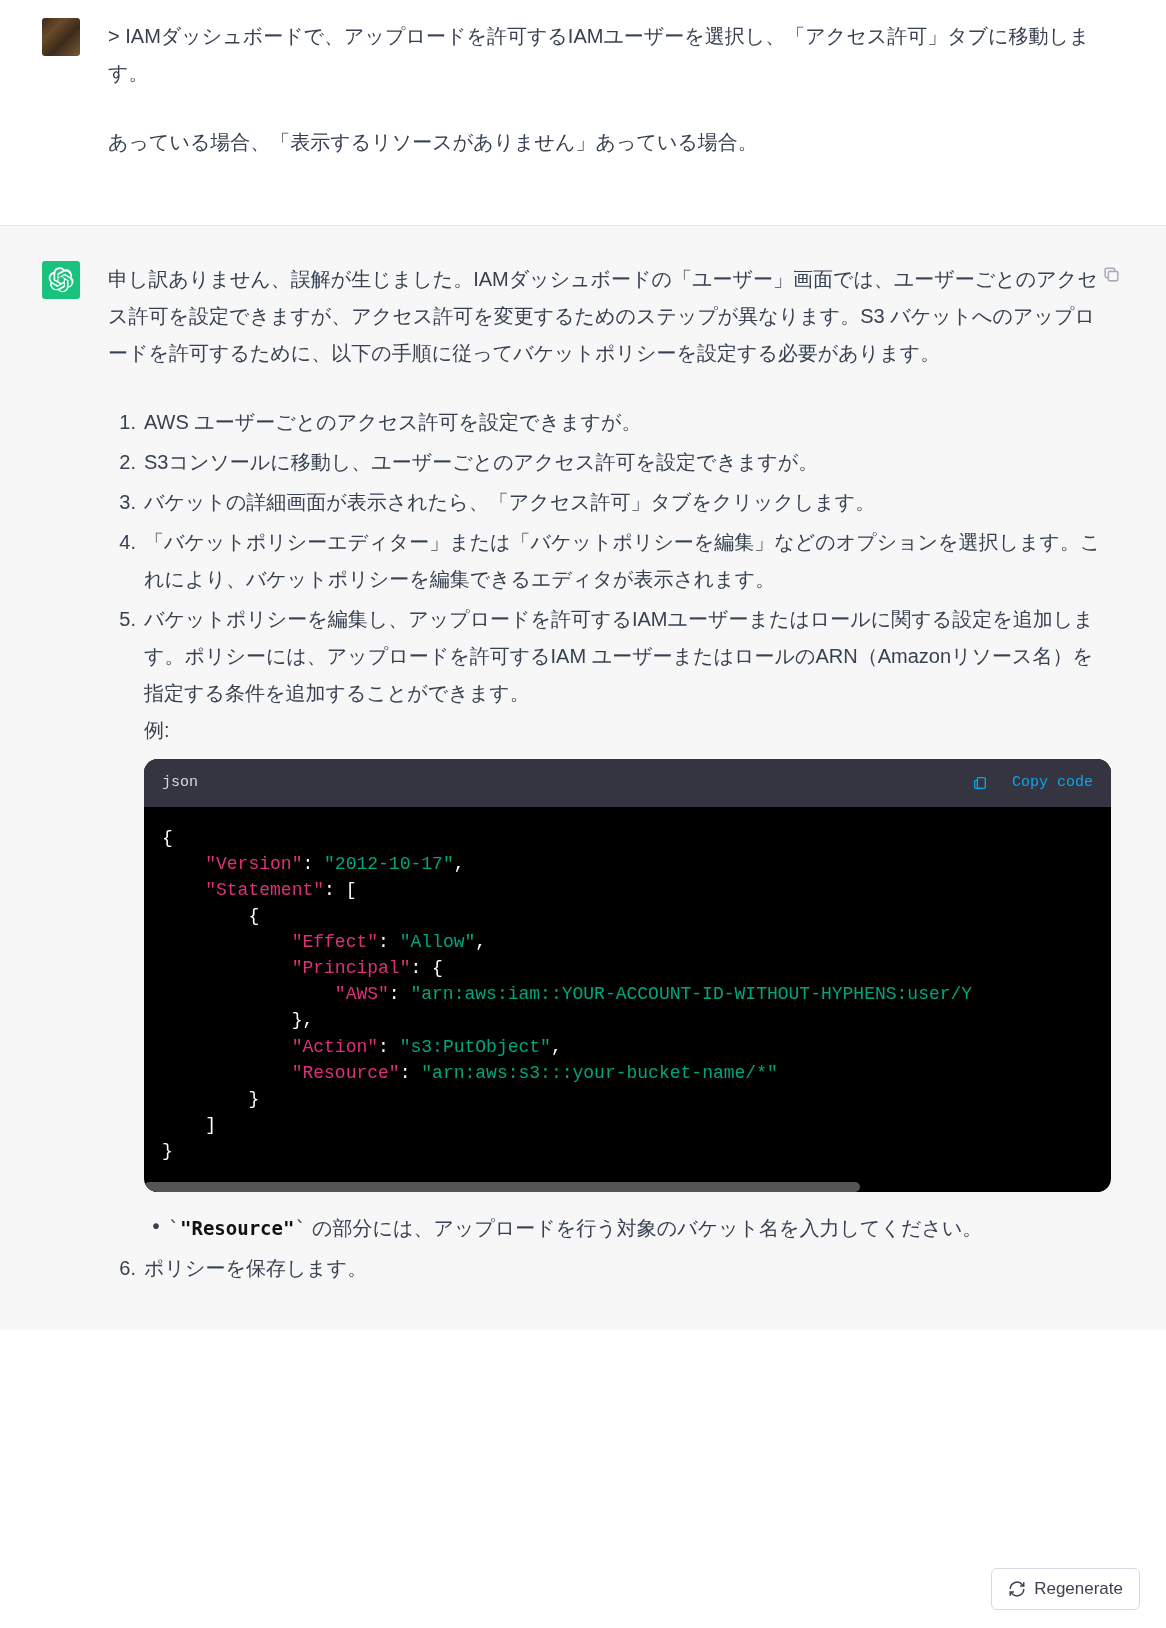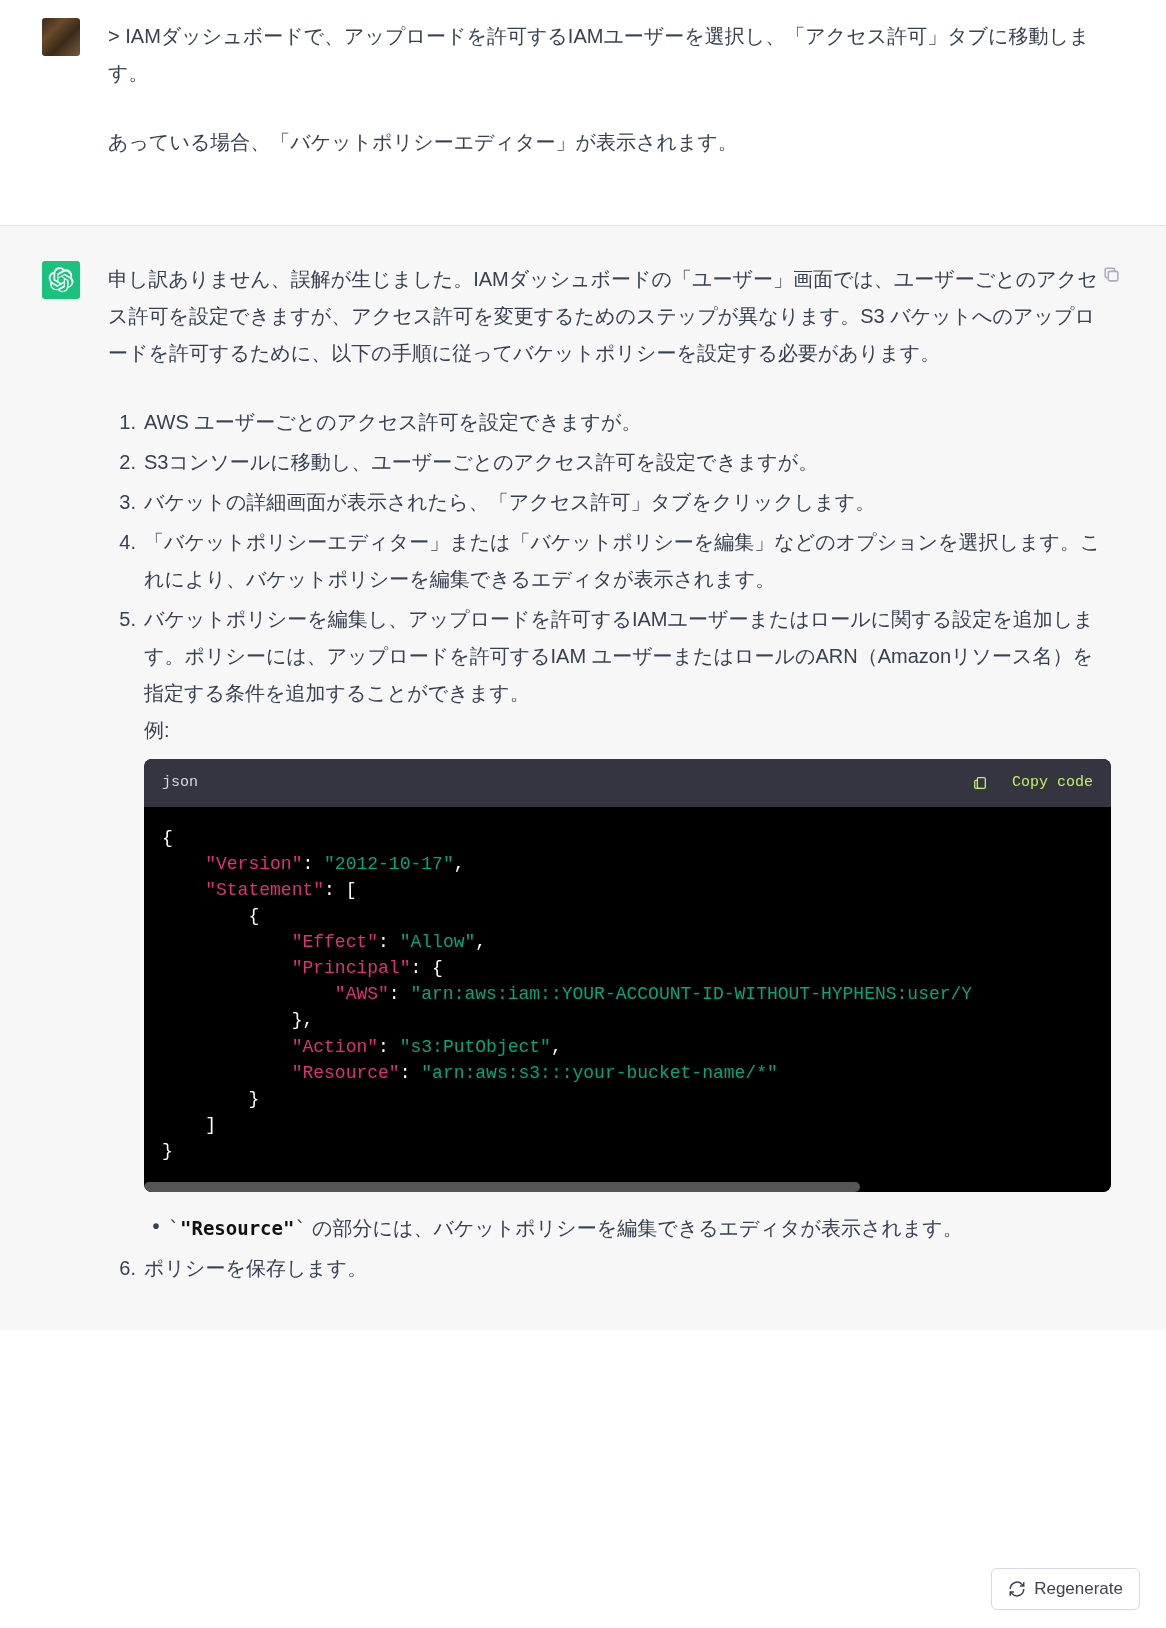--- a/index.html
+++ b/index.html
@@ -26,33 +26,33 @@
     .copy-top { position: absolute; top: 33px; right: 45px; color: #acacbe; cursor: pointer; }
     .copy-top svg { width: 19px; height: 19px; }
     .para { margin-bottom: 0; }
     .para + .spacer { height: 1.6em; }
     ol { list-style: none; padding: 0; margin-top: 1.6em; }
     ol > li { display: flex; align-items: flex-start; margin-bottom: 0.15em; }
     .num { flex: 0 0 28px; text-align: right; margin-right: 8px; color: #374151; }
     .li-body { flex: 1; }
     .code-block {
       background: #000000;
-      border-radius: 8px;
+      border-radius: 14px;
       margin-top: 10px;
       overflow: hidden;
       font-family: "SFMono-Regular", Consolas, "Liberation Mono", Menlo, monospace;
     }
     .code-header {
       background: #343541;
       color: #d9d9e3;
       font-size: 15px;
       padding: 10px 18px;
       display: flex; justify-content: space-between; align-items: center;
     }
-    .copy-code-btn { display: inline-flex; align-items: center; gap: 24px; cursor: pointer; color: #bef264; font-size: 15px; }
+    .copy-code-btn { display: inline-flex; align-items: center; gap: 24px; cursor: pointer; color: #0ea5e9; font-size: 15px; }
     .code-body {
       padding: 18px 18px 20px 18px;
       overflow-x: auto;
       font-size: 18px;
       line-height: 1.45;
       color: #ffffff;
       white-space: pre;
     }
     .hl-key { color: #df3079; }
     .hl-str { color: #00a67d; }
@@ -100,21 +100,21 @@
   </style>
 </head>
 <body>
 
 <div class="section-user">
   <div class="row">
     <div class="avatar avatar-user"></div>
     <div class="content">
       <p class="para">&gt; IAMダッシュボードで、アップロードを許可するIAMユーザーを選択し、「アクセス許可」タブに移動します。</p>
       <div class="spacer"></div>
-      <p class="para">あっている場合、「バケットポリシーエディター」が表示されます。</p>
+      <p class="para">あっている場合、「表示するリソースがありません」あっている場合。</p>
       <div class="spacer"></div>
     </div>
   </div>
 </div>
 
 <div class="section-assistant">
   <div class="copy-top">
     <svg viewBox="0 0 24 24" fill="none" stroke="currentColor" stroke-width="2">
       <rect x="8" y="8" width="12" height="12" rx="2"></rect>
       <path d="M16 8V6a2 2 0 0 0-2-2H6a2 2 0 0 0-2 2v8a2 2 0 0 0 2 2h2"></path>
@@ -181,21 +181,21 @@
 <span class="hl-pun">}</span></div>
               <div class="code-scroll-track">
                 <div class="code-scroll-thumb"></div>
               </div>
             </div>
 
             <ul class="bullets">
               <li>
                 <span class="dot">•</span>
                 <span class="li-body">
-                  <span class="tick">`</span><span class="inline-code">"Resource"</span><span class="tick">`</span><span> の部分には、バケットポリシーを編集できるエディタが表示されます。</span>
+                  <span class="tick">`</span><span class="inline-code">"Resource"</span><span class="tick">`</span><span> の部分には、アップロードを行う対象のバケット名を入力してください。</span>
                 </span>
               </li>
             </ul>
           </div>
         </li>
         <li>
           <span class="num">6.</span>
           <span class="li-body">ポリシーを保存します。</span>
         </li>
       </ol>

